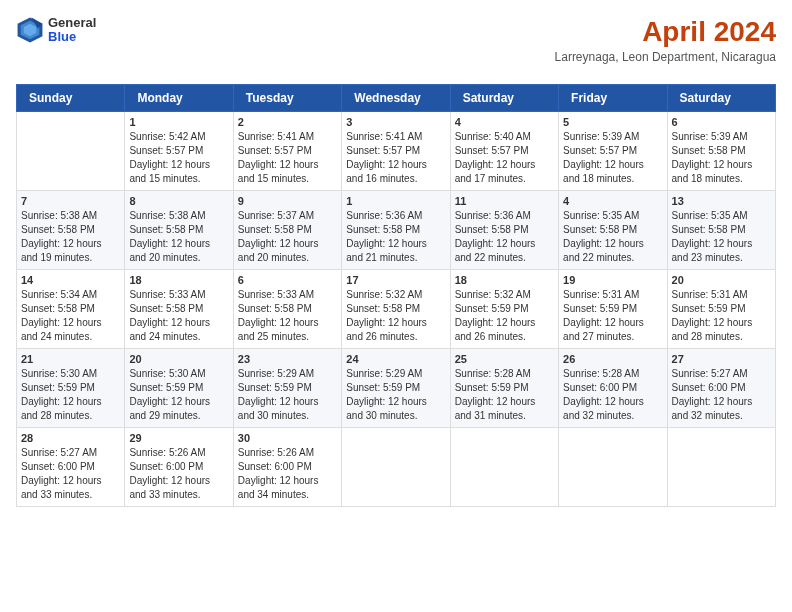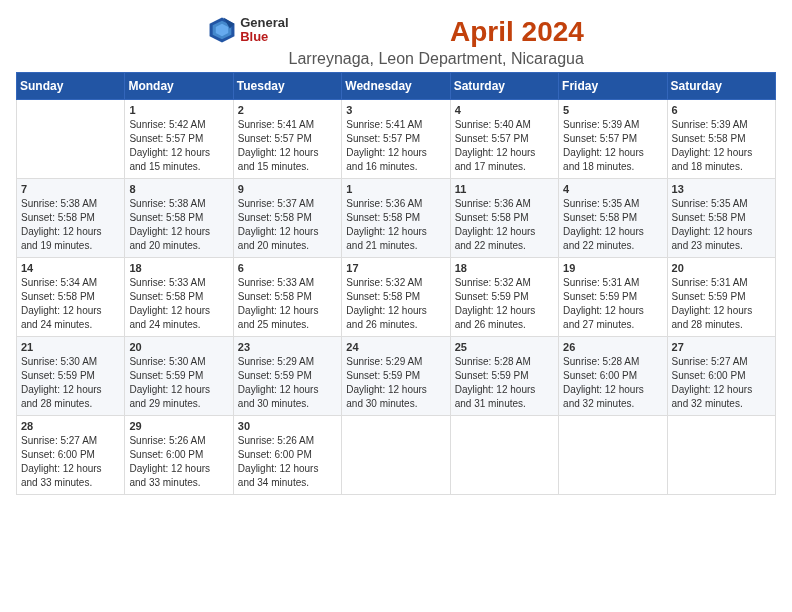--- a/index.html
+++ b/index.html
@@ -5,72 +5,72 @@
     * { box-sizing: border-box; margin: 0; padding: 0; }
     body {
       font-family: Arial, sans-serif;
       background: #fff;
       width: 792px;
       min-height: 612px;
       padding: 16px;
     }
     .header {
       display: flex;
-      justify-content: center;
+      justify-content: space-between;
       align-items: flex-start;
-      margin-bottom: 4px;
+      margin-bottom: 20px;
     }
     .logo {
       display: flex;
       align-items: center;
       gap: 4px;
     }
     .logo-text {
       display: flex;
       flex-direction: column;
       line-height: 1.1;
     }
     .logo-general {
       font-size: 13px;
       font-weight: bold;
       color: #333;
     }
     .logo-blue {
       font-size: 13px;
       font-weight: bold;
-      color: #b91c1c;
+      color: #1d4ed8;
     }
     .logo-icon {
       width: 28px;
       height: 28px;
     }
     .title-section {
       text-align: right;
     }
     .month-title {
       font-size: 28px;
       font-weight: bold;
       color: #c2410c;
     }
     .location {
-      font-size: 16px;
+      font-size: 12px;
       color: #555;
       margin-top: 2px;
     }
     .calendar {
       width: 100%;
       border-collapse: collapse;
       border: 1px solid #ccc;
     }
     .calendar th {
       background: #2255a4;
       color: #fff;
       font-size: 12px;
       font-weight: bold;
-      padding: 6px 3px;
+      padding: 6px 12px;
       text-align: left;
       border: 1px solid #3366bb;
     }
     .calendar td {
       vertical-align: top;
       padding: 4px 4px;
       border: 1px solid #ddd;
       font-size: 10px;
       color: #333;
       width: calc(100% / 7);

